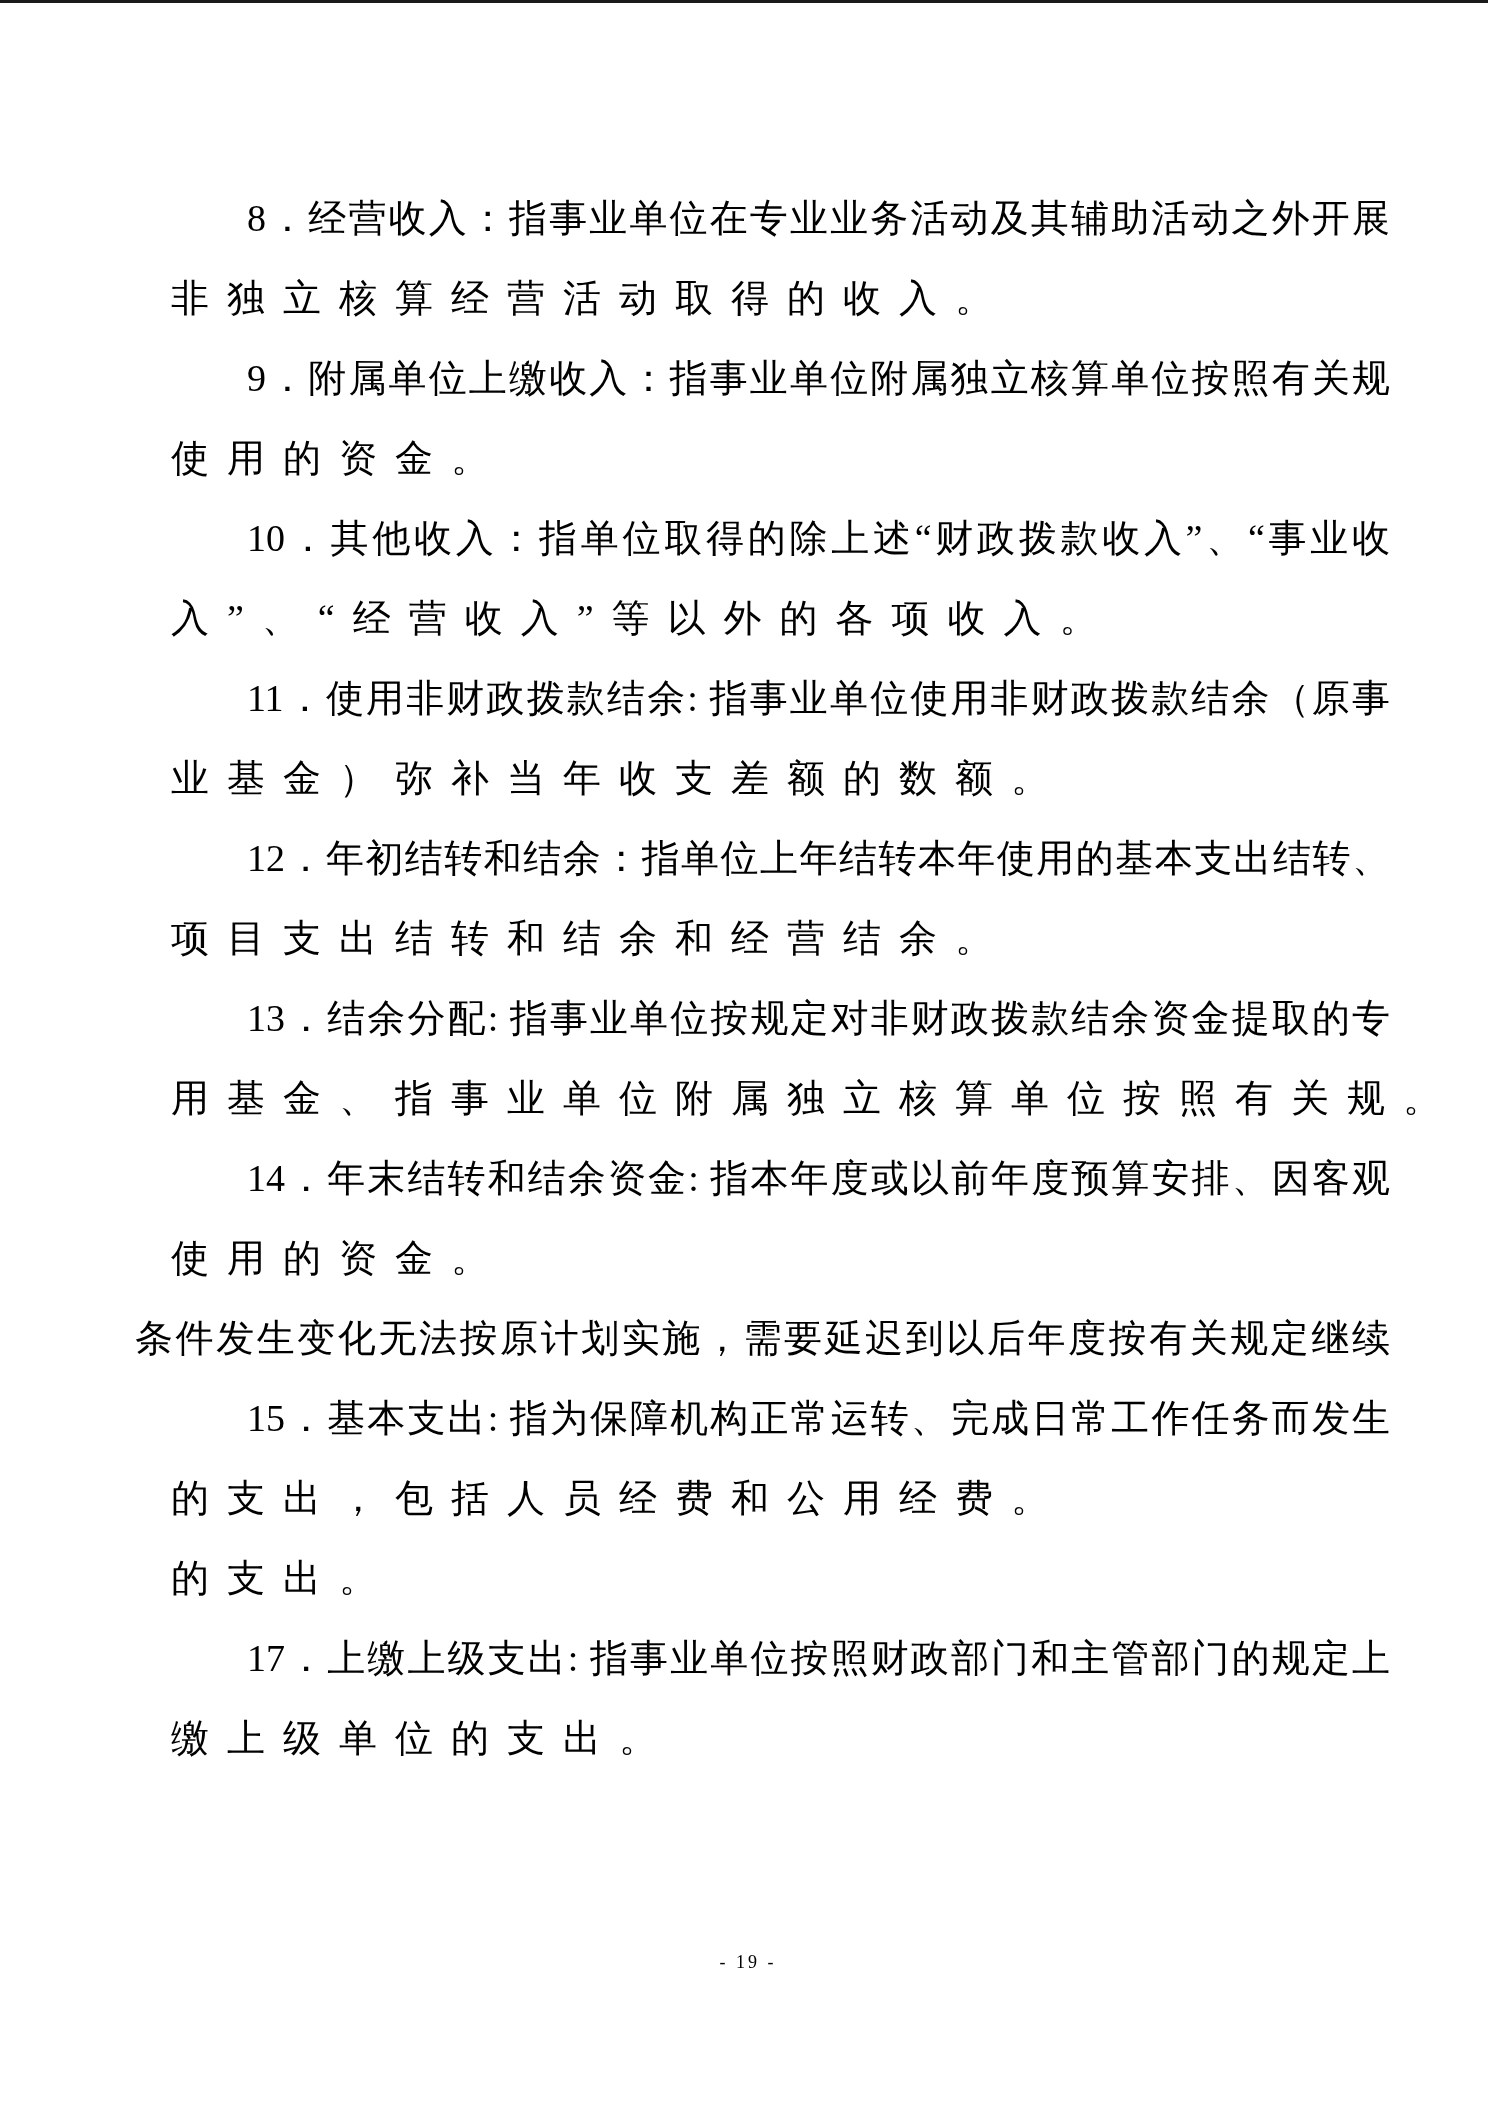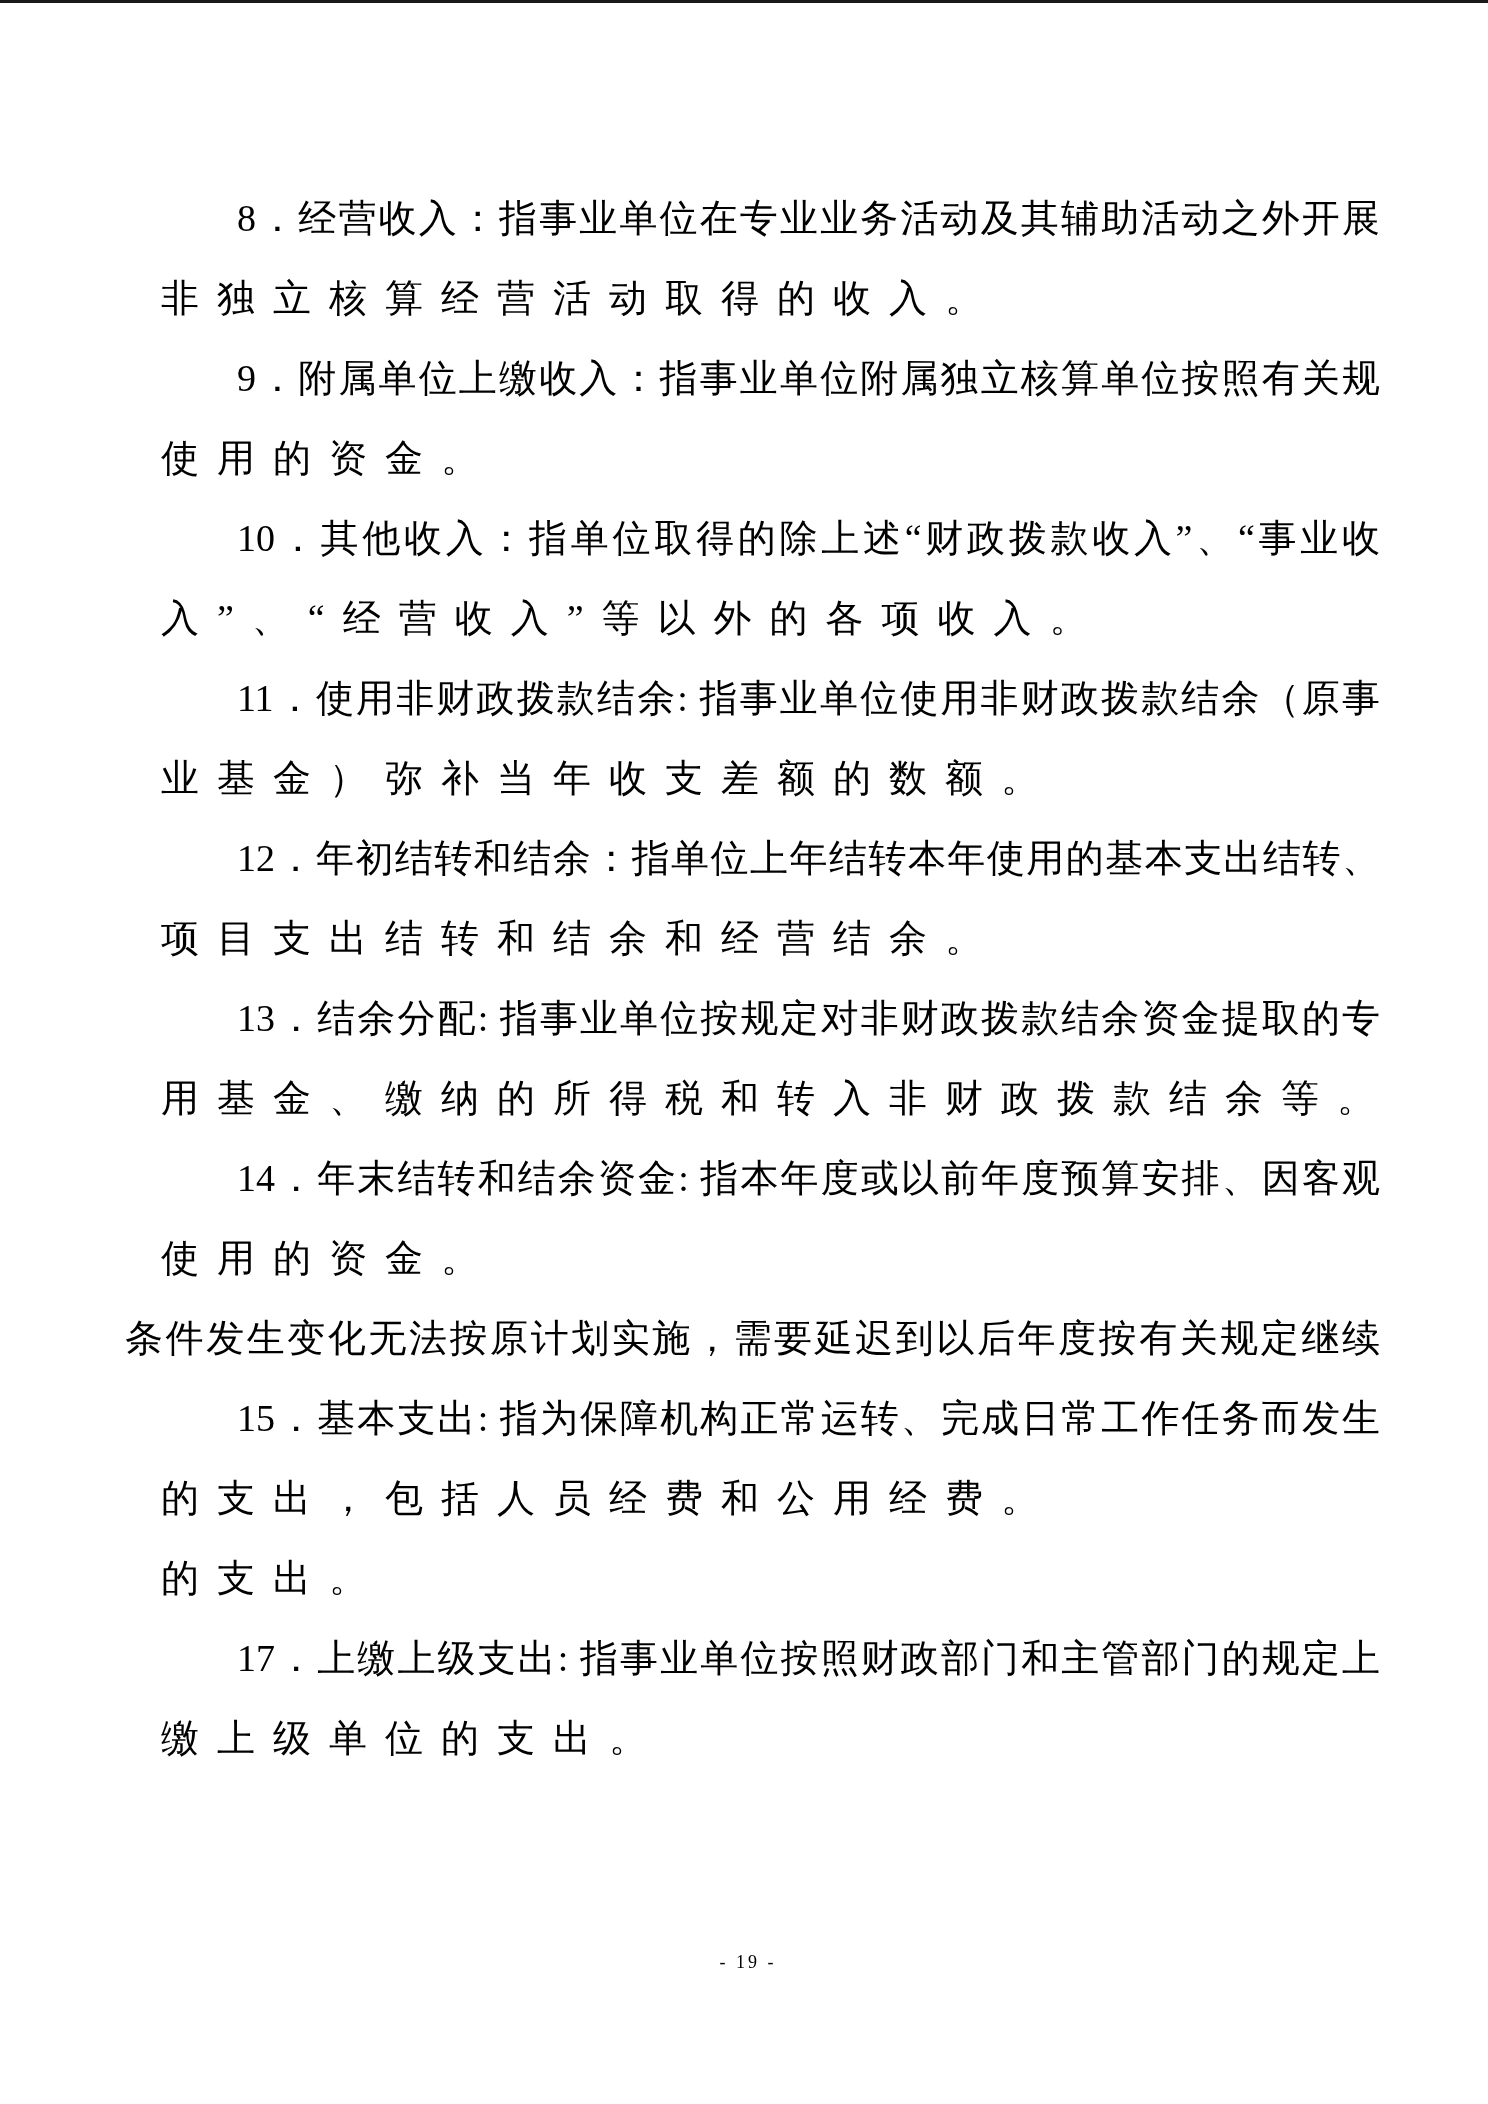--- a/index.html
+++ b/index.html
@@ -19,21 +19,21 @@
   .page-top-border {
     position: absolute;
     top: 0;
     left: 0;
     width: 100%;
     height: 3px;
     background: #1a1a1a;
   }
   .content {
     position: absolute;
-    left: 125px;
+    left: 135px;
     top: 178px;
     width: 1255px;
   }
   .line {
     height: 80px;
     line-height: 80px;
     font-size: 38px;
     letter-spacing: 2px;
   }
   
@@ -75,21 +75,21 @@
     <div class="line e">非独立核算经营活动取得的收入。</div>
     <div class="line j indent">9．附属单位上缴收入：指事业单位附属独立核算单位按照有关规</div>
     <div class="line e">使用的资金。</div>
     <div class="line j indent">10．其他收入：指单位取得的除上述“财政拨款收入”、“事业收</div>
     <div class="line e">入”、“经营收入”等以外的各项收入。</div>
     <div class="line j indent">11．使用非财政拨款结余: 指事业单位使用非财政拨款结余（原事</div>
     <div class="line e">业基金）弥补当年收支差额的数额。</div>
     <div class="line j indent">12．年初结转和结余：指单位上年结转本年使用的基本支出结转、</div>
     <div class="line e">项目支出结转和结余和经营结余。</div>
     <div class="line j indent">13．结余分配: 指事业单位按规定对非财政拨款结余资金提取的专</div>
-    <div class="line e">用基金、缴纳的所得税和转入非财政拨款结余等。</div>
+    <div class="line e">用基金、指事业单位附属独立核算单位按照有关规。</div>
     <div class="line j indent">14．年末结转和结余资金: 指本年度或以前年度预算安排、因客观</div>
     <div class="line e">使用的资金。</div>
     <div class="line j">条件发生变化无法按原计划实施，需要延迟到以后年度按有关规定继续</div>
     <div class="line j indent">15．基本支出: 指为保障机构正常运转、完成日常工作任务而发生</div>
     <div class="line e">的支出，包括人员经费和公用经费。</div>
     <div class="line e">的支出。</div>
     <div class="line j indent">17．上缴上级支出: 指事业单位按照财政部门和主管部门的规定上</div>
     <div class="line e">缴上级单位的支出。</div>
   </div>
 

